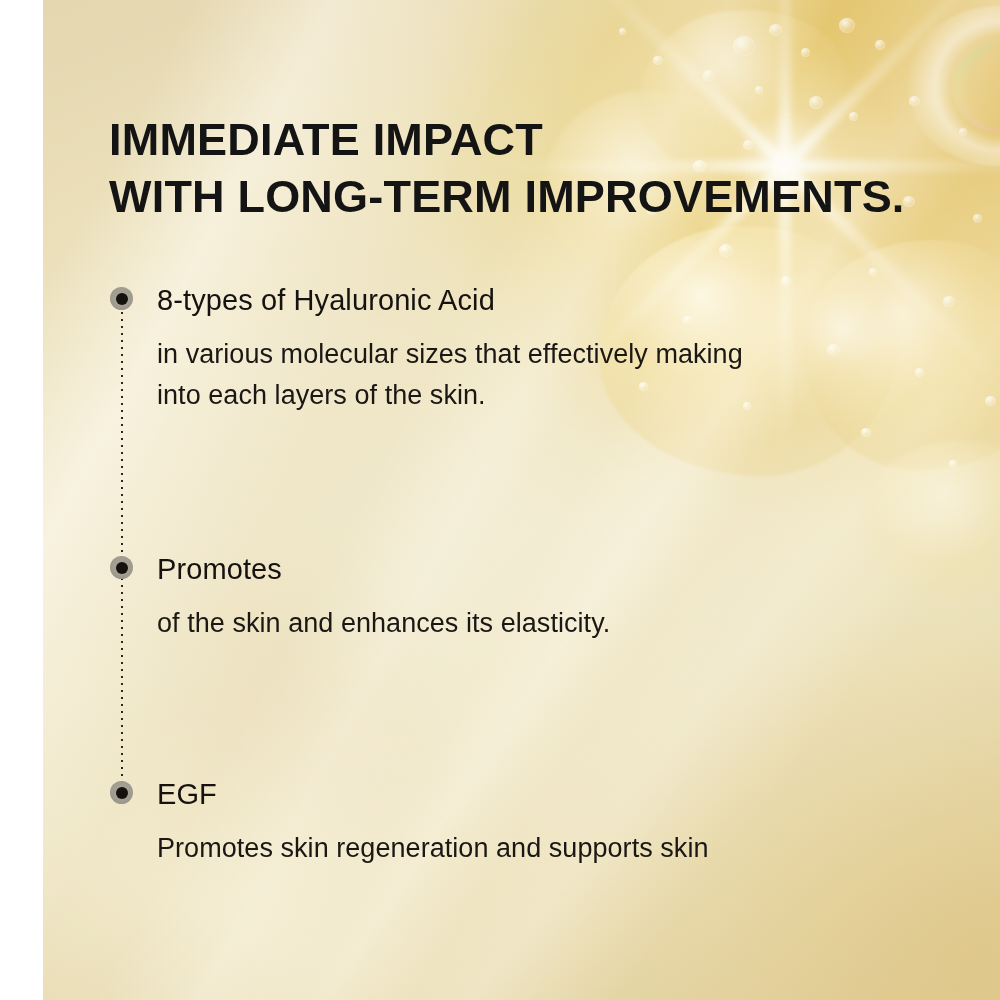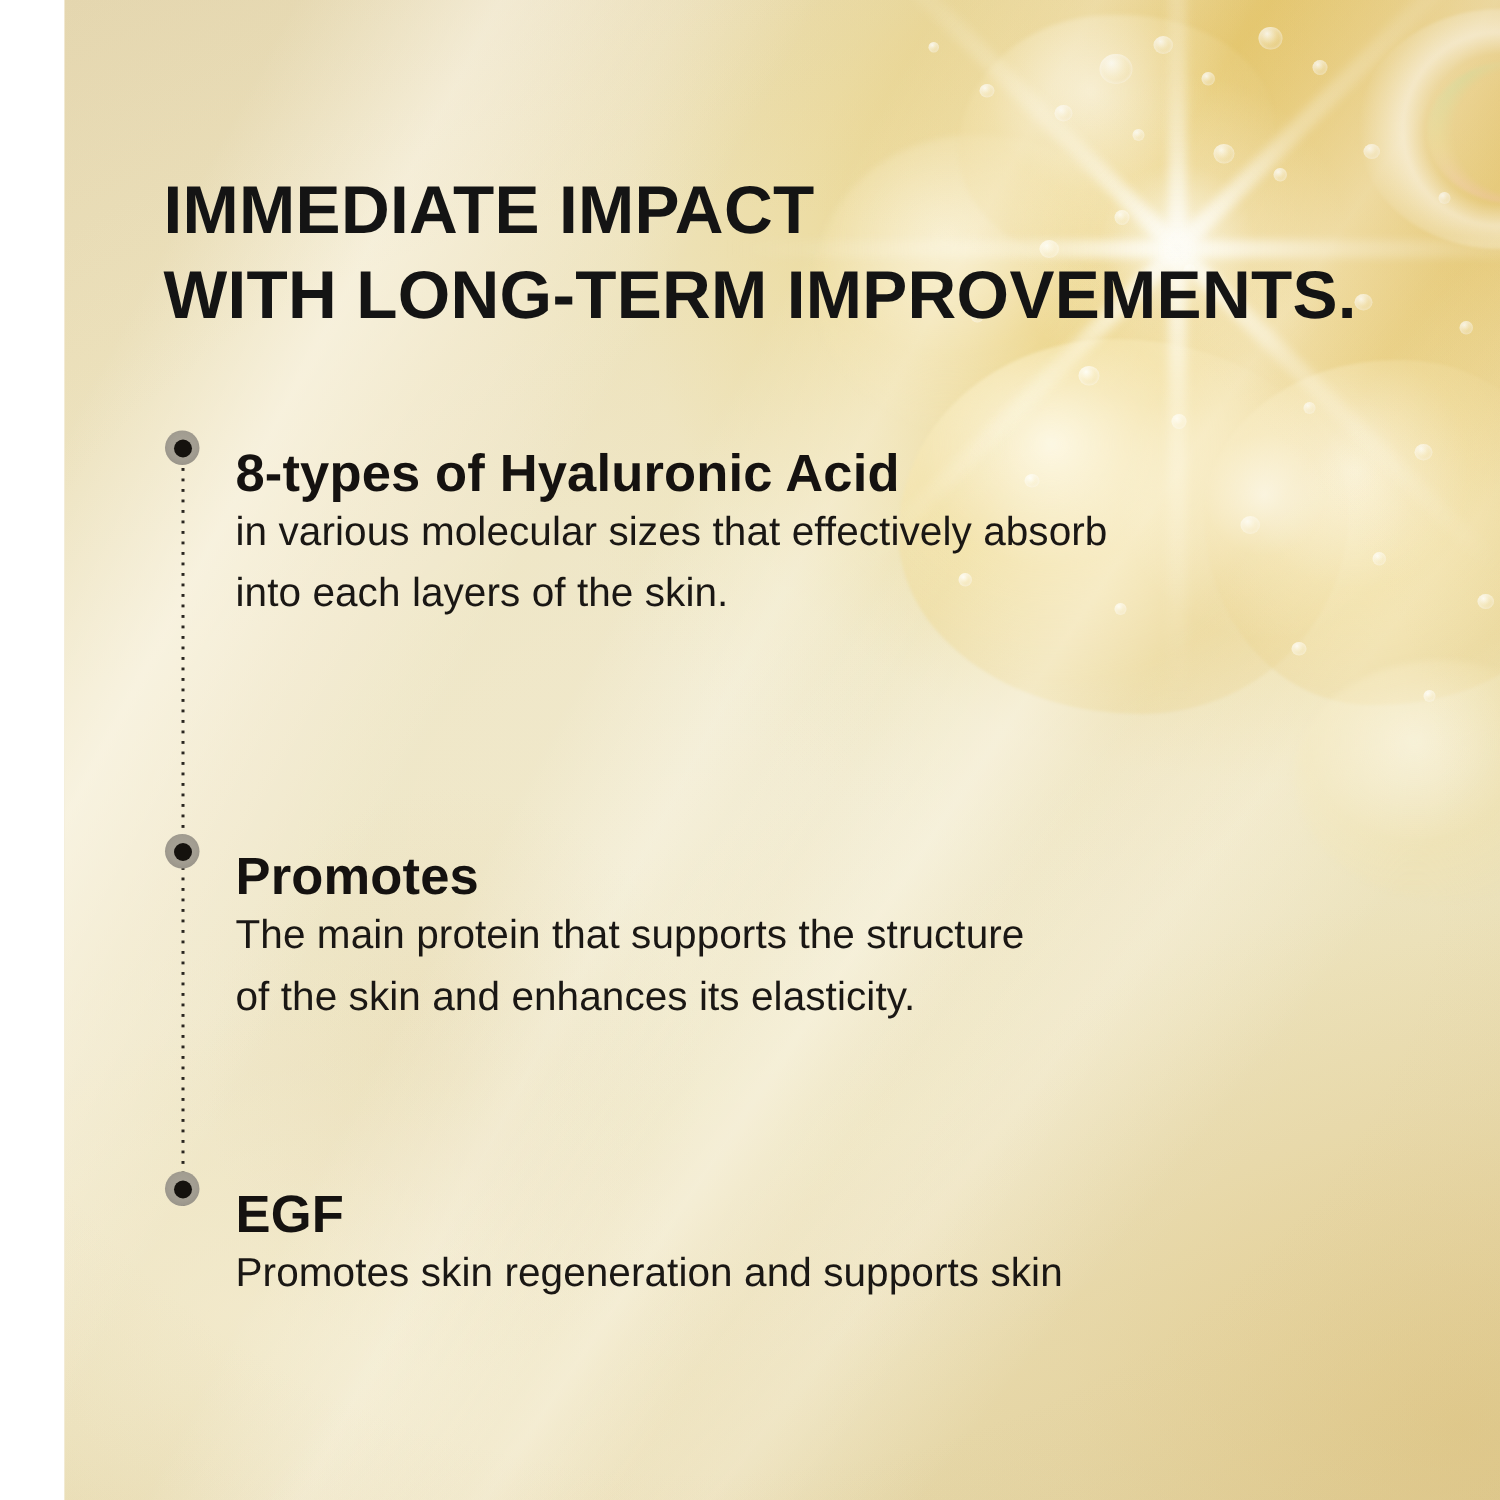--- a/index.html
+++ b/index.html
@@ -315,24 +315,24 @@
     left: 50%; top: 50%;
     width: 12px; height: 12px;
     transform: translate(-50%,-50%);
     border-radius: 50%;
     background: #15120e;
   }
 
   .feat-title {
     position: absolute;
     left: 114px;
-    top: 12px;
+    top: 0;
     color: #151210;
-    font-size: 35px;
-    font-weight: 700;
+    font-size: 29px;
+    font-weight: 400;
     letter-spacing: 0.1px;
     white-space: nowrap;
   }
 
   .feat-body {
     position: absolute;
     left: 114px;
     top: 50px;
     color: #1a1714;
     font-size: 27px;
@@ -418,30 +418,29 @@
       <span class="hl-line">IMMEDIATE IMPACT</span>
       <span class="hl-line">WITH LONG-TERM IMPROVEMENTS.</span>
     </h1>
 
     <div class="rail"></div>
 
     <div class="feature feat-1">
       <span class="marker"></span>
       <div class="feat-title">8-types of Hyaluronic Acid</div>
       <div class="feat-body">
-        <span class="ln">in various molecular sizes that effectively absorb</span>
+        <span class="ln">in various molecular sizes that effectively making</span>
         <span class="ln">into each layers of the skin.</span>
       </div>
     </div>
 
     <div class="feature feat-2">
       <span class="marker"></span>
       <div class="feat-title">Promotes</div>
       <div class="feat-body">
-        <span class="ln">The main protein that supports the structure</span>
         <span class="ln">of the skin and enhances its elasticity.</span>
       </div>
     </div>
 
     <div class="feature feat-3">
       <span class="marker"></span>
       <div class="feat-title">EGF</div>
       <div class="feat-body">
         <span class="ln">Promotes skin regeneration and supports skin</span>
       </div>

